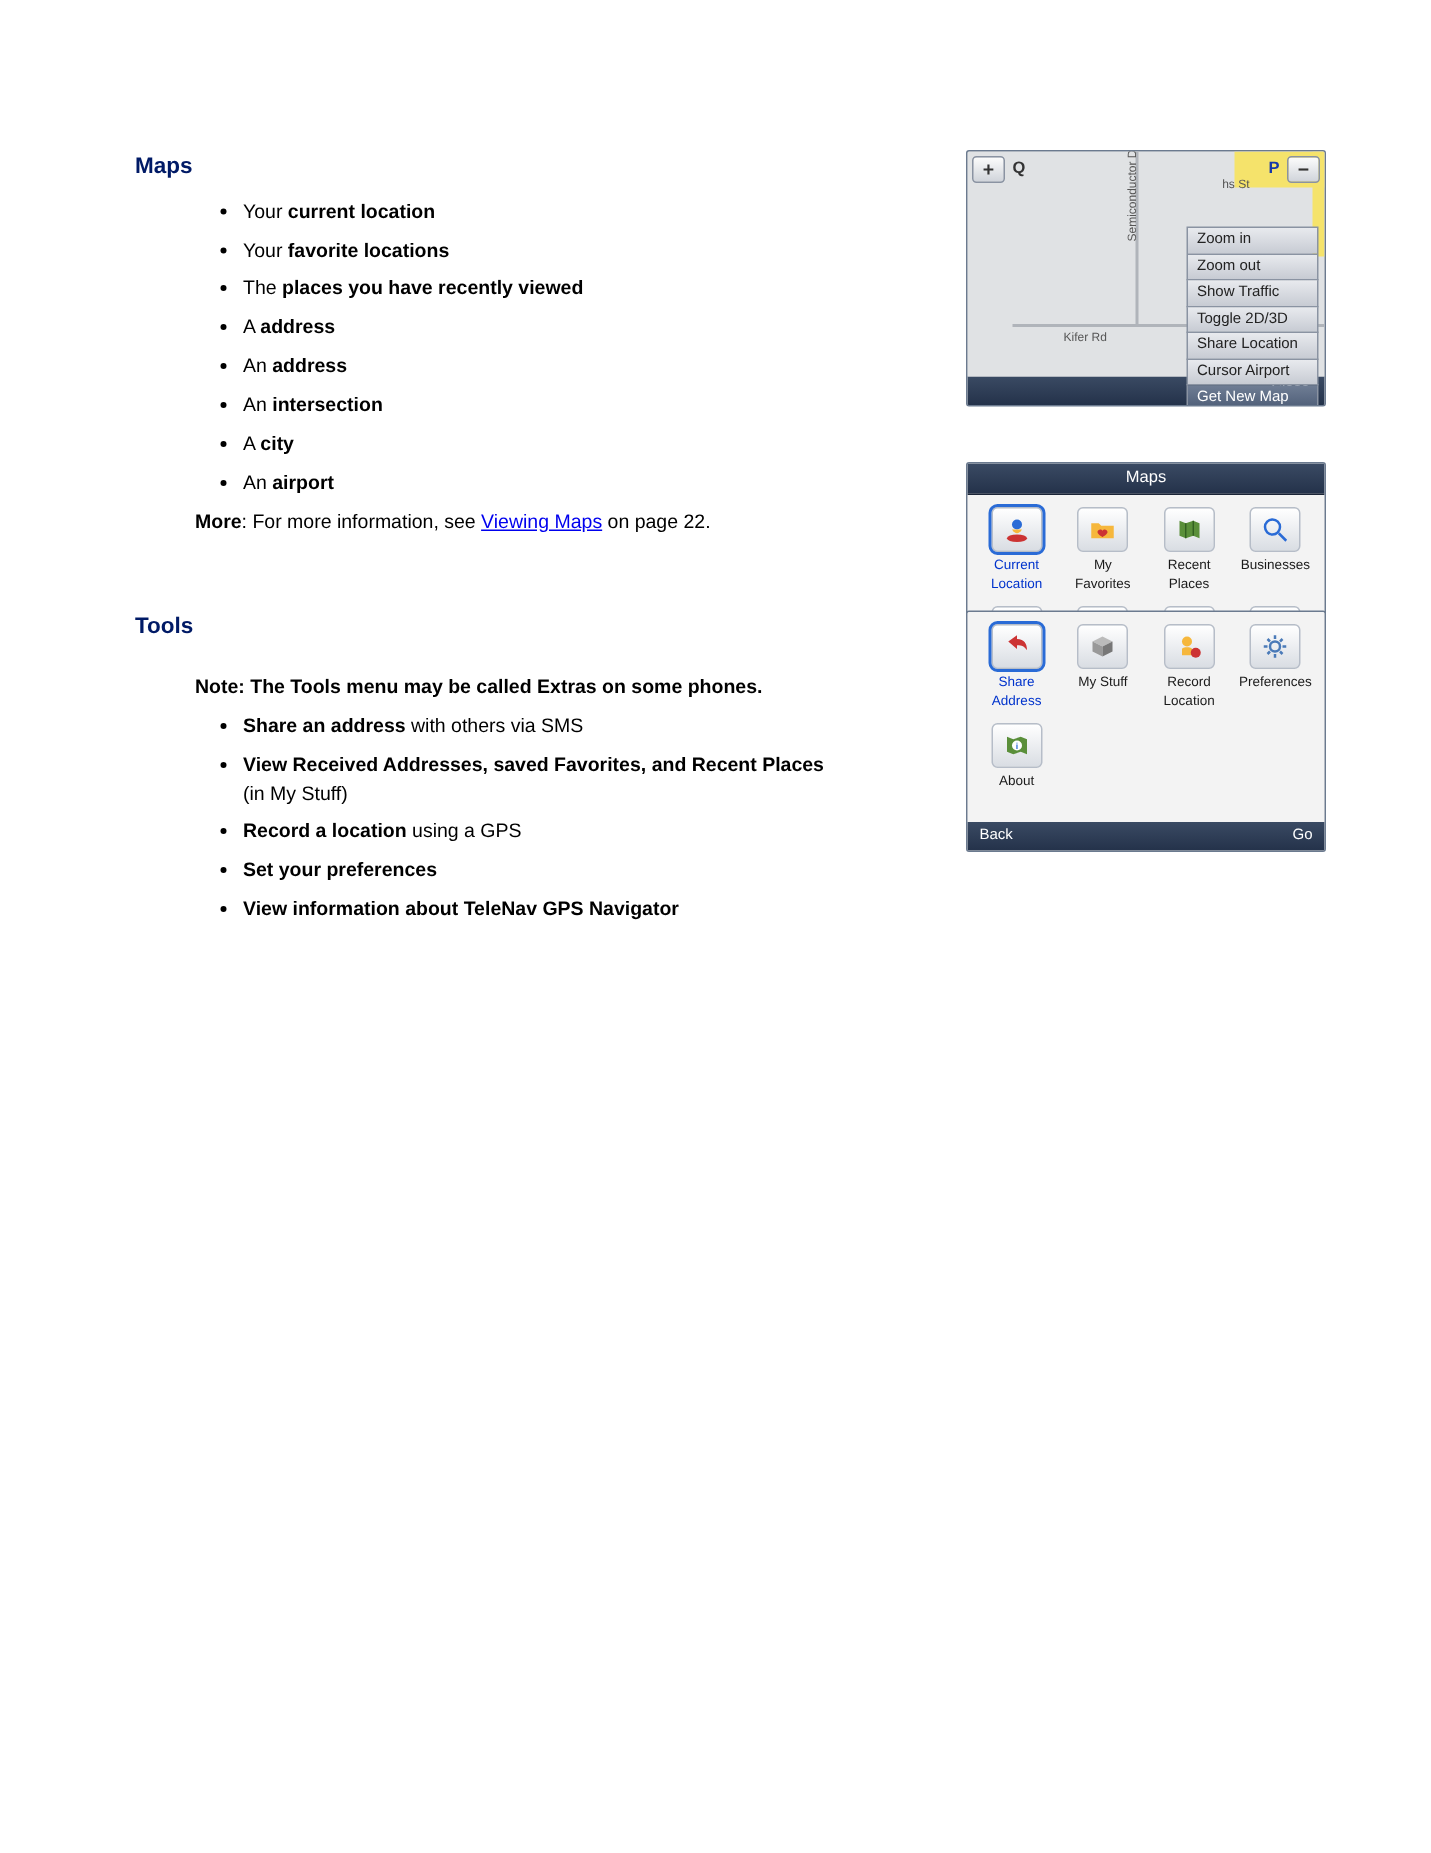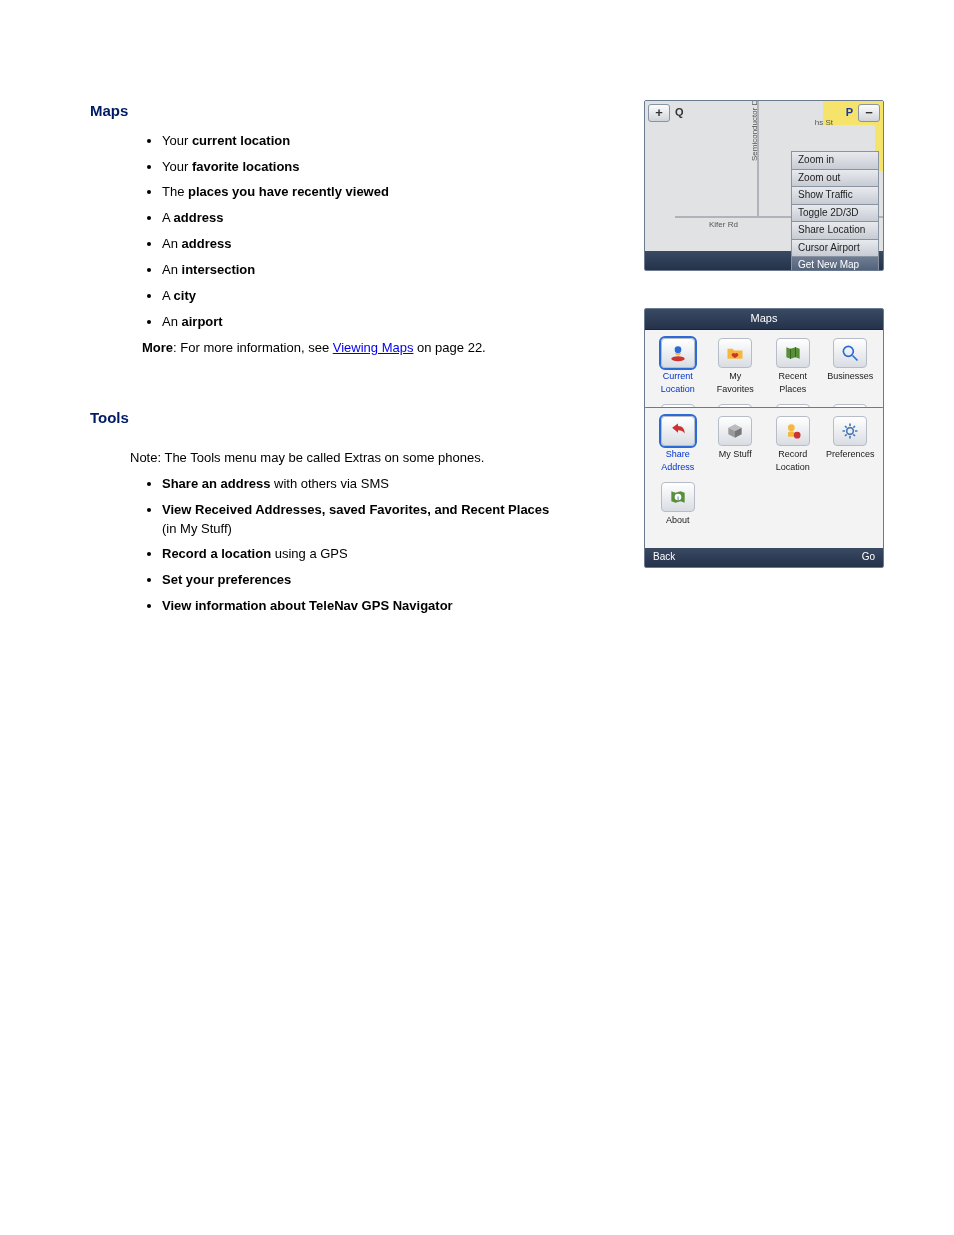--- a/index.html
+++ b/index.html
@@ -12,22 +12,22 @@
     padding: 60px 70px 60px 90px;
     line-height: 1.45;
   }
   .section { margin-bottom: 40px; position: relative; }
   h2.sec-title { color: #001a66; font-size: 15px; font-weight: bold; margin: 40px 0 10px 0; }
   .intro { margin-bottom: 10px; max-width: 420px; }
   ul.items { list-style: disc; margin-left: 72px; max-width: 400px; }
   ul.items li { margin: 7px 0; }
   .bold { font-weight: bold; }
   .more a { color: #0000ee; text-decoration: underline; }
-  .more { margin-left: 52px; margin-top: 6px; }
-  .note { margin-left: 40px; margin-top: 20px; max-width: 420px; }
+  .more { margin-left: 40px; margin-top: 6px; }
+  .note { margin-left: 40px; margin-top: 20px; max-width: 420px; font-weight: bold; }
 
   
   .thumb {
     position: absolute;
     right: 0;
     width: 240px;
     border: 1px solid #6b7a8f;
     border-radius: 2px;
     background: #d7d9db;
     font-size: 10px;

